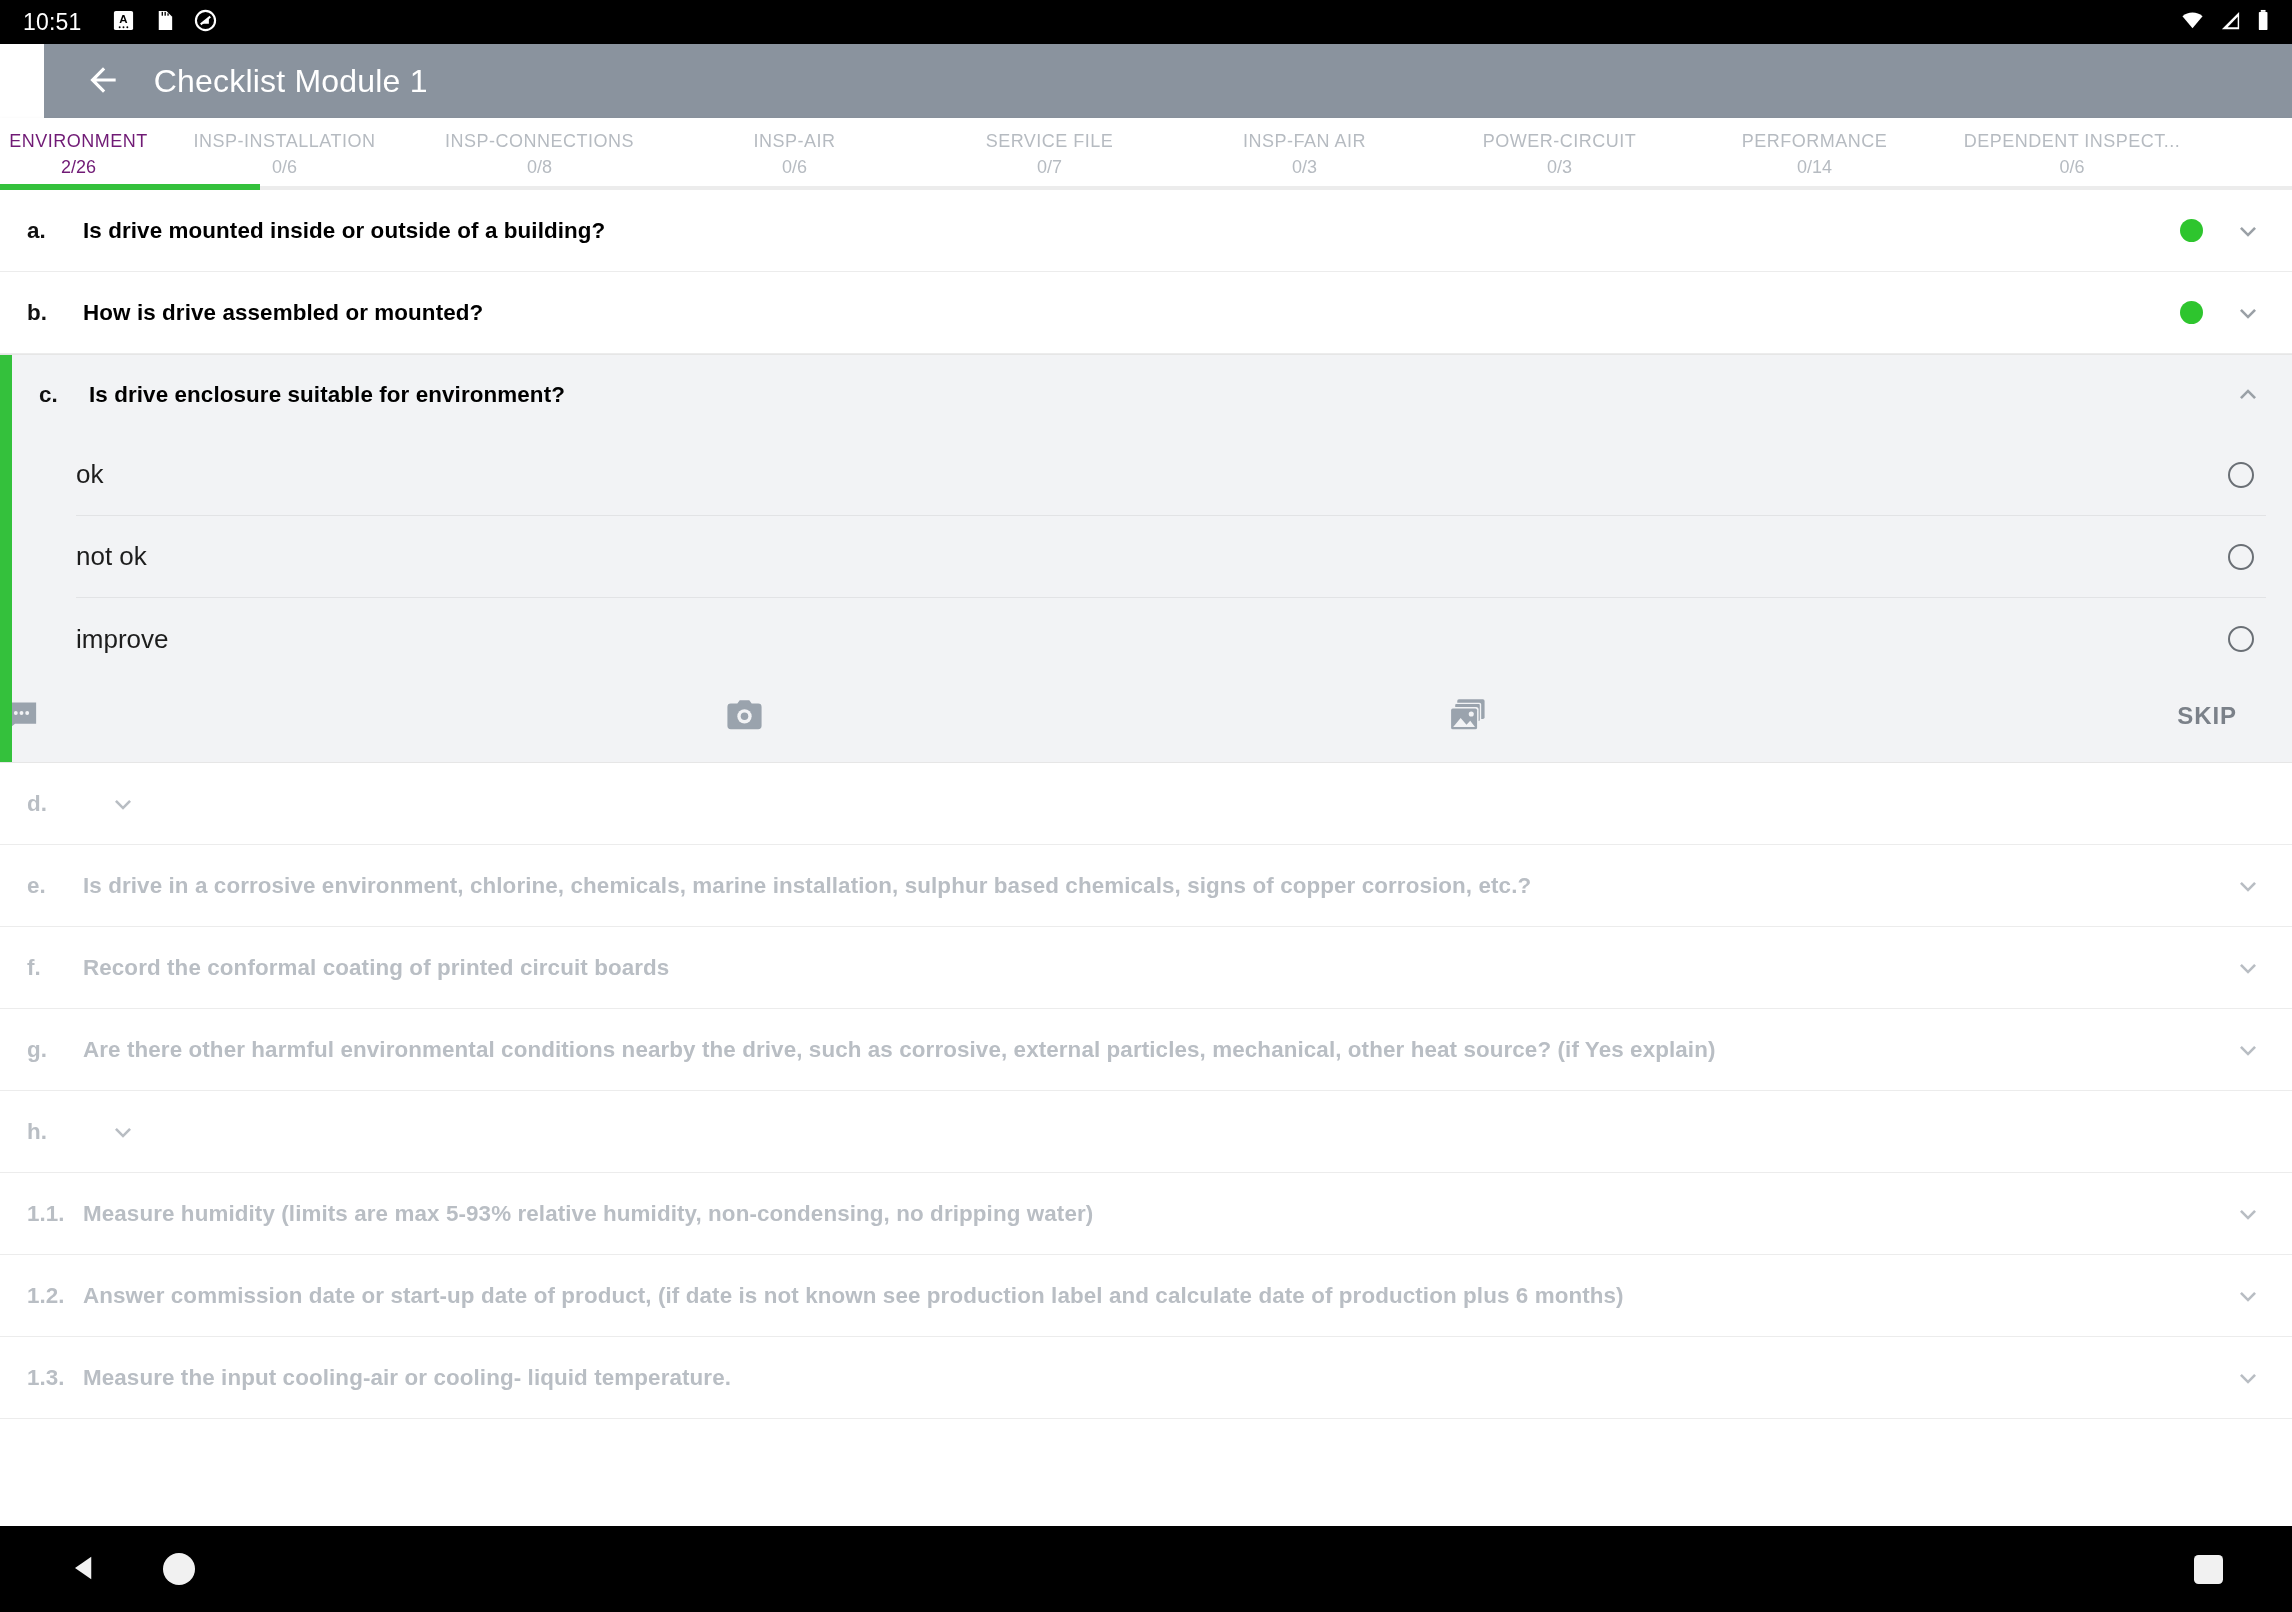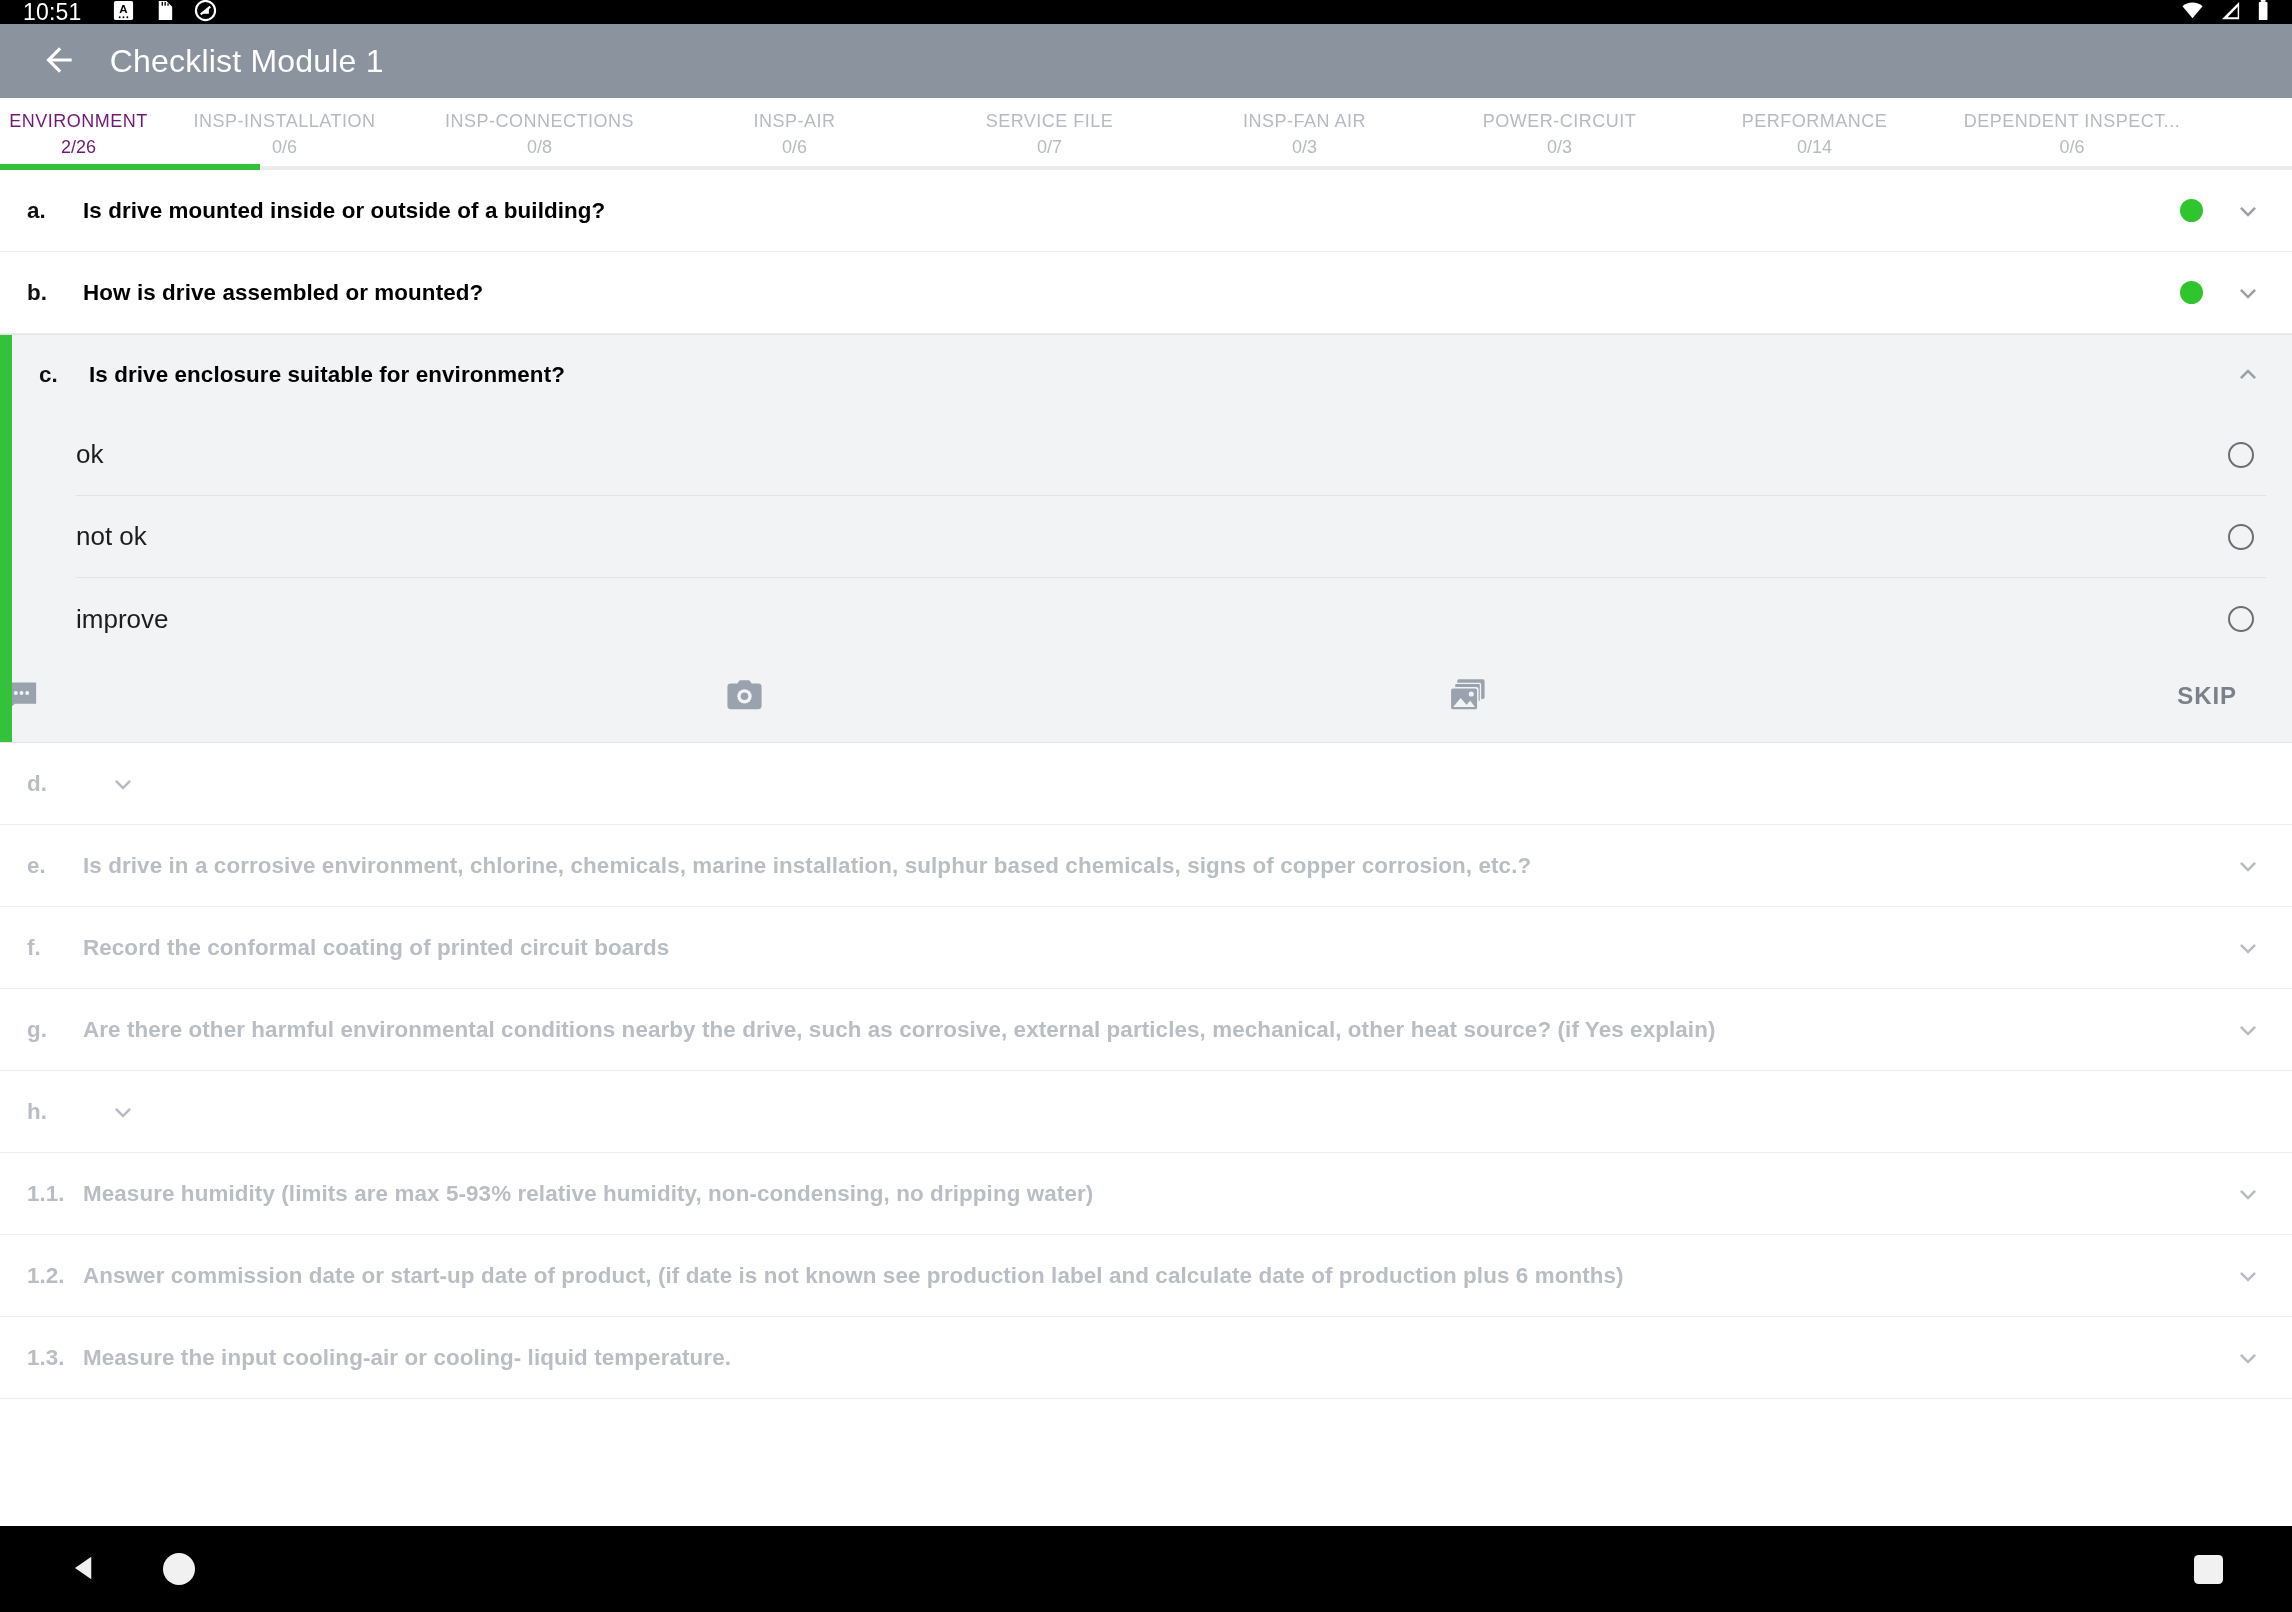--- a/index.html
+++ b/index.html
@@ -6,33 +6,33 @@
   html, body {
     width: 2293px; height: 1612px;
     background: #ffffff;
     font-family: "Liberation Sans", sans-serif;
     overflow: hidden;
   }
   .screen { position: relative; width: 2293px; height: 1612px; background:#fff; }
 
   
   .statusbar {
-    height: 24px; background:#000; color:#fff;
+    height: 44px; background:#000; color:#fff;
     display:flex; align-items:center; padding: 0 23px;
   }
   .sb-time { font-size: 23px; letter-spacing: 0.2px; font-weight: 400; }
   .sb-left-icons { display:flex; align-items:center; gap: 18px; margin-left: 30px; }
   .sb-spacer { flex: 1; }
   .sb-right-icons { display:flex; align-items:center; gap: 12.5px; }
   .ic { display:inline-block; }
 
   
   .appbar {
     height: 74px; background:#8a939e;
-    display:flex; align-items:center; padding-left: 27px;
+    display:flex; align-items:center; padding-left: 27px; margin-left: 44px;
   }
   .back-btn { width: 63px; height: 63px; display:flex; align-items:center; justify-content:center; }
   .appbar-title {
     color:#fff; font-size: 32px; font-weight: 500; margin-left: 19.7px; letter-spacing:0.2px;
   }
 
   
   .tabbar {
     position: relative; height: 72px; background:#fff;
     display:flex; align-items:flex-start;

